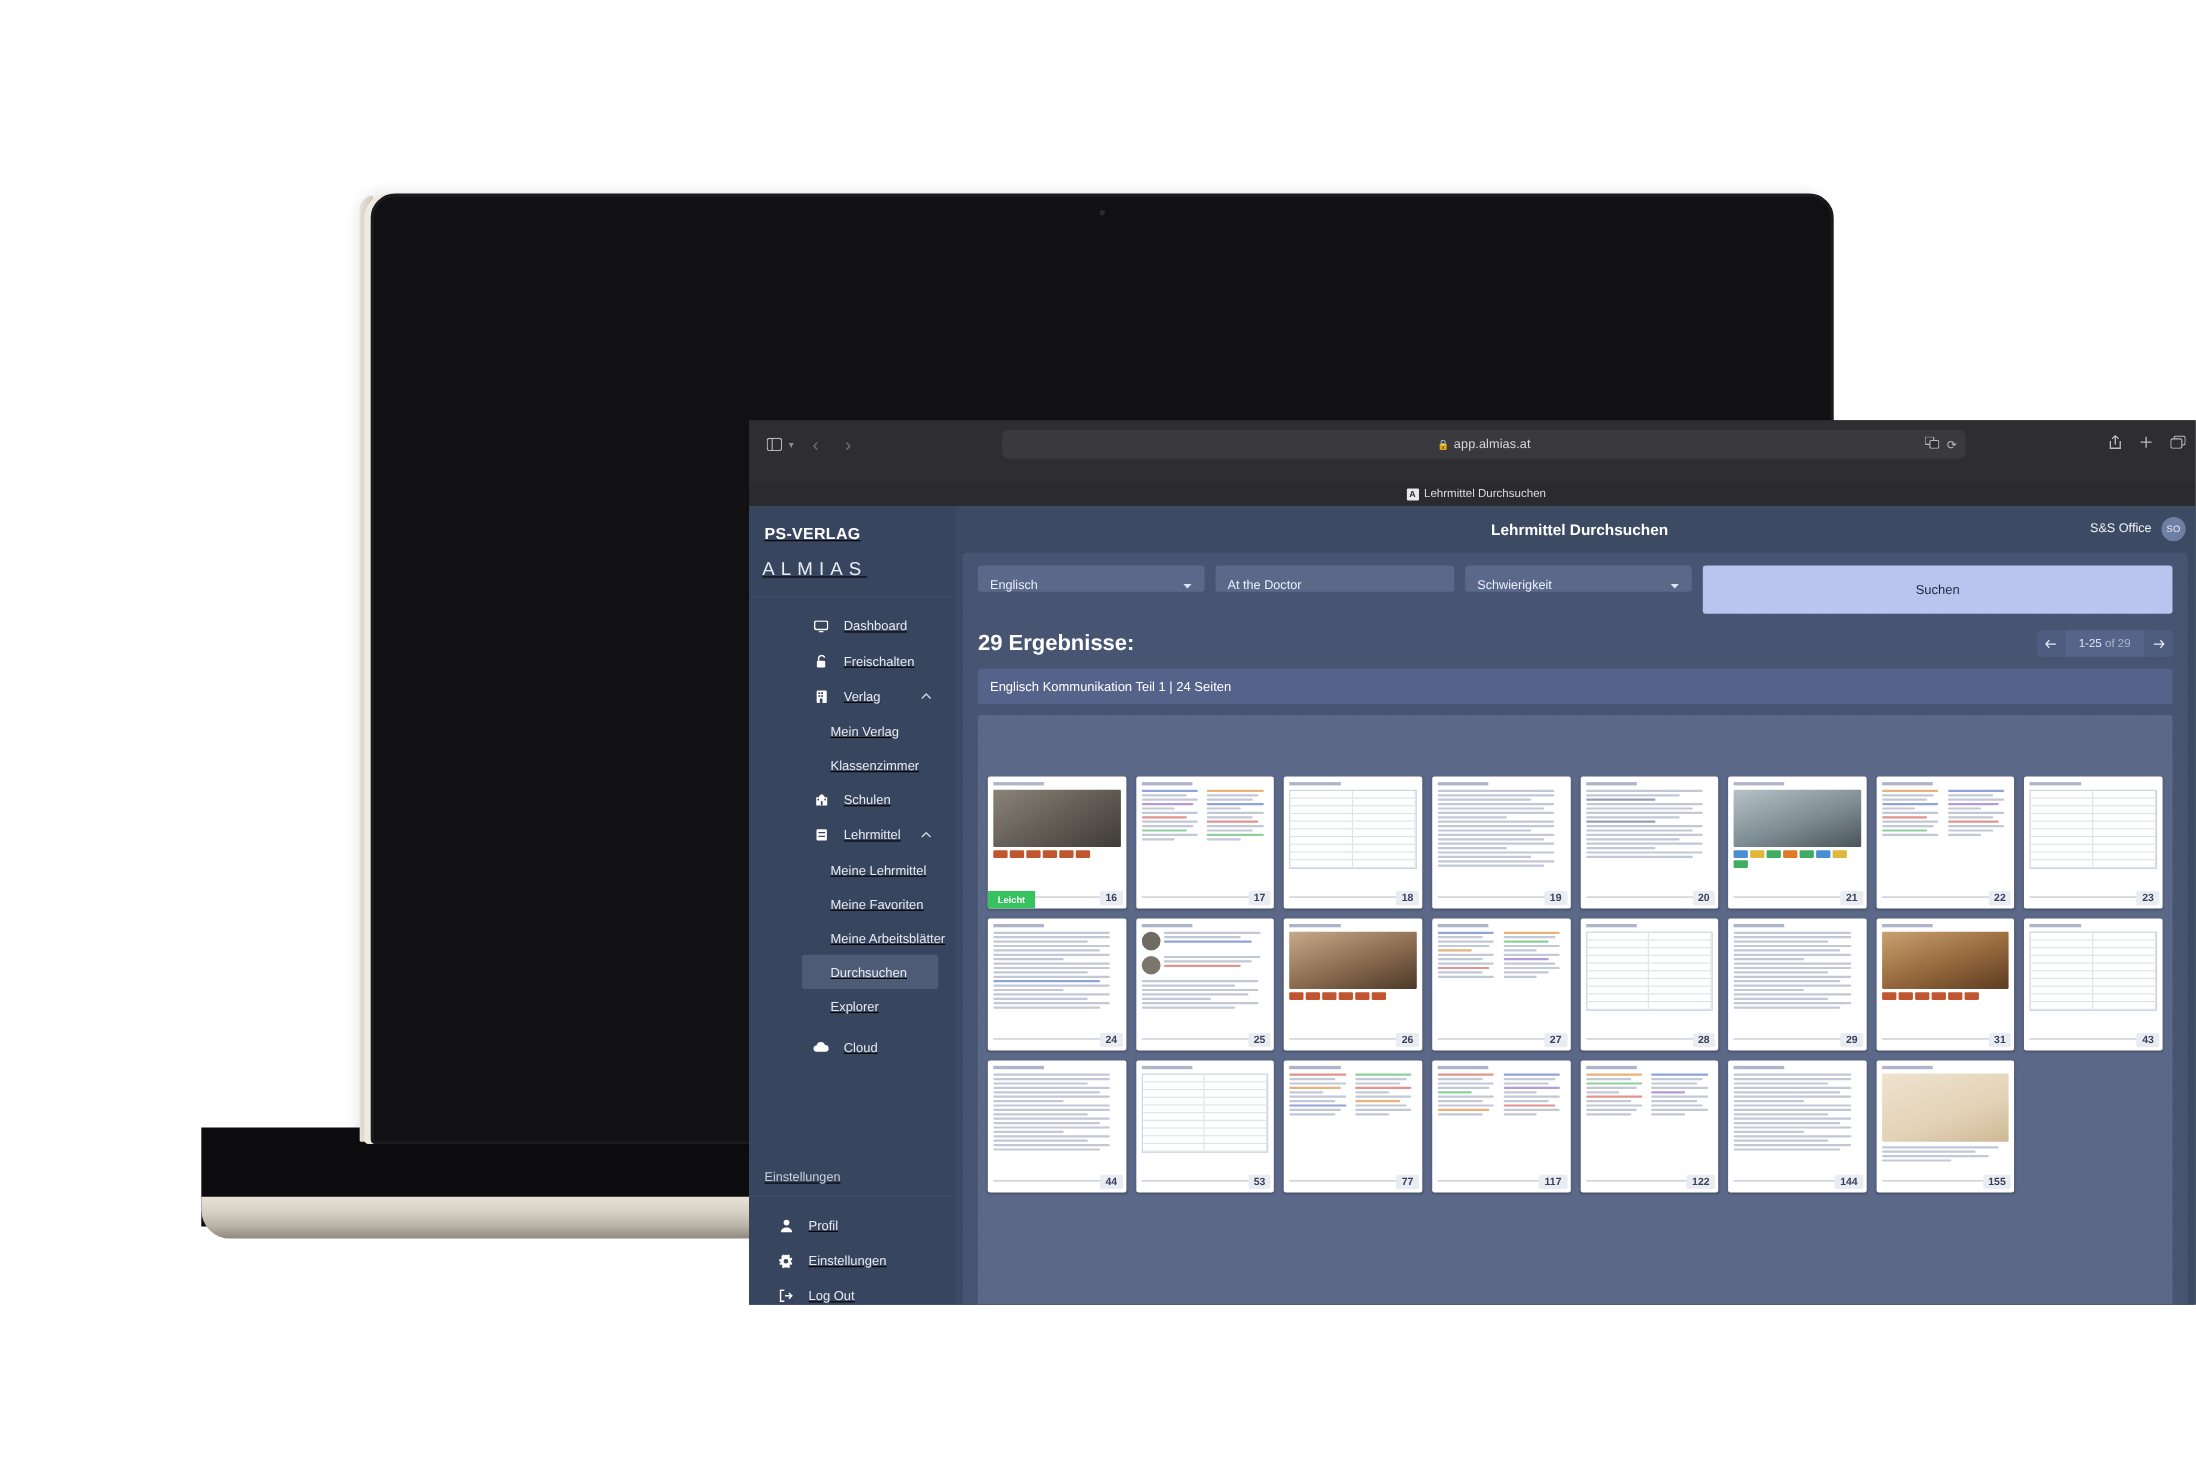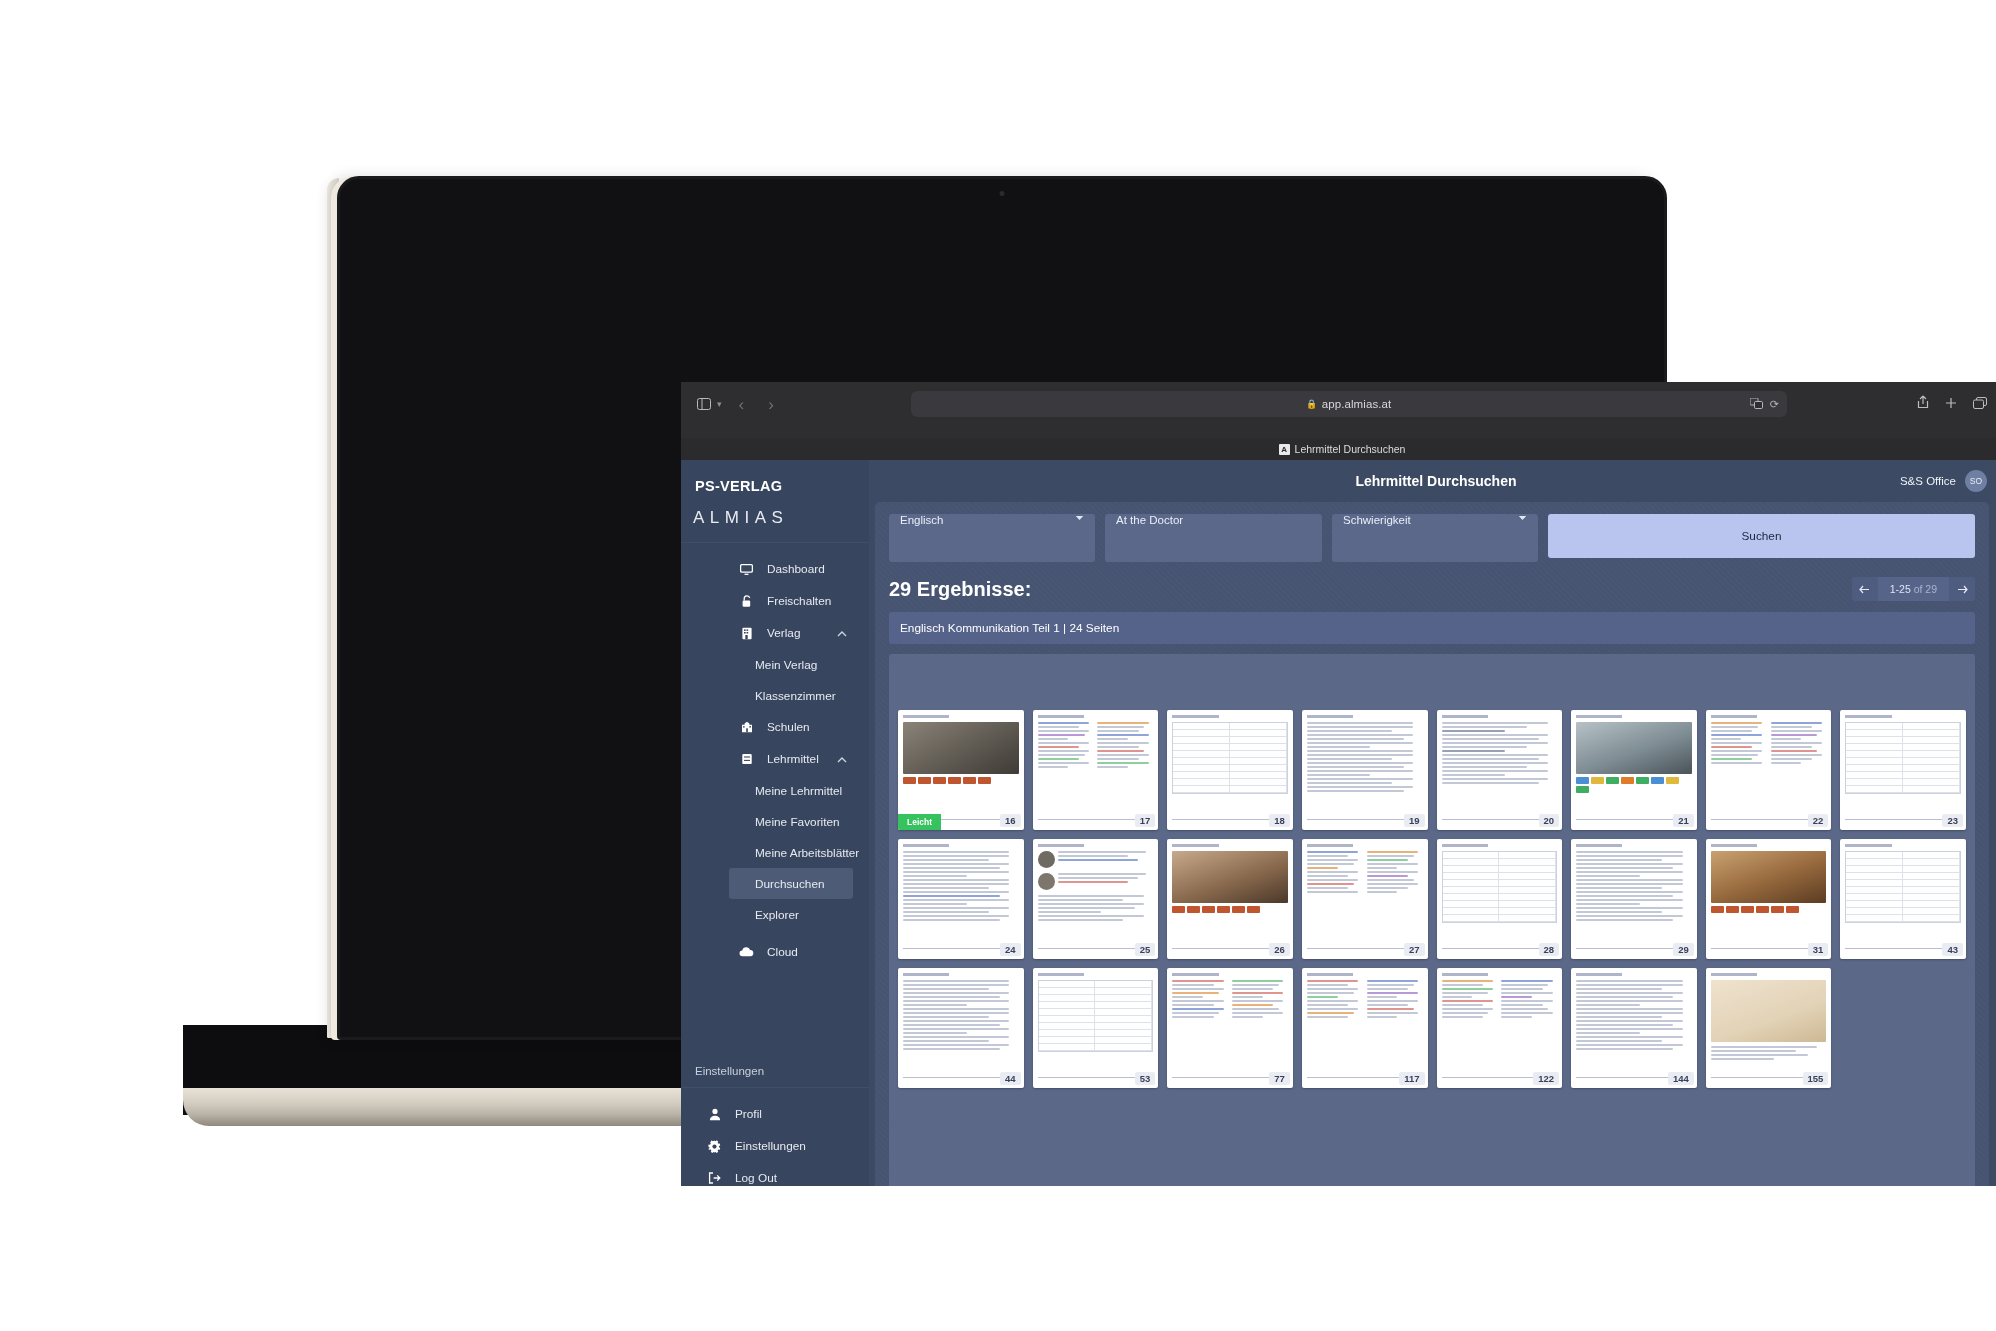--- a/index.html
+++ b/index.html
@@ -82,21 +82,21 @@
     border-radius:1px;
   }
   .tab-title { color:#dcdce0; font-size:10.5px; }
 
   
   .app { display:flex; height: 748px; background:#3c4a64; }
 
   
   .sidebar {
     width: 188px; background:#38455e; flex-shrink:0;
-    display:flex; flex-direction:column; position:relative;
+    display:flex; flex-direction:column; position:relative;text-decoration:underline;
   }
   .brand {
     color:#fff; font-size:14.5px; font-weight:bold; letter-spacing:.3px;
     padding: 18px 0 0 14px; height:40px;
   }
   .almias {
     color:#e9ecf2; font-size:17px; letter-spacing:5.5px; font-weight:300;
     padding: 8px 0 14px 12px;
   }
   .sb-div { height:1px; background:#4b587180; margin: 0 0 0 0; }
@@ -144,22 +144,22 @@
     display:flex; flex-direction:column;
   }
   .panel {
     background:#465472; border-radius:5px; padding: 12px 14px 14px 14px;
     flex:1; display:flex; flex-direction:column; min-height:0;
     background-image: repeating-linear-gradient(45deg, rgba(255,255,255,.012) 0 2px, transparent 2px 4px);
   }
 
   .filters { display:flex; gap:10px; }
   .select, .textin {
-    height: 48px; background:#5b688a; border:none; border-radius:3px;
-    color:#eaeefa; font-size:11.5px; display:flex; align-items:flex-start;
+    height: 24px; background:#5b688a; border:none; border-radius:3px;
+    color:#eaeefa; font-size:11.5px; display:flex; align-items:flex-end;
     padding: 0 11px; position:relative;
   }
   .select { flex: 0 0 206px; }
   .textin { flex: 0 0 217px; }
   .select.wide { flex: 0 0 206px; }
   .sel-caret { position:absolute; right:11px; font-size:8px; color:#e2e7f4; }
   .btn-suchen {
     flex:1; height:44px; background:#b9c5ef; border-radius:3px;
     display:flex; align-items:center; justify-content:center;
     color:#1d2740; font-size:11.8px;

